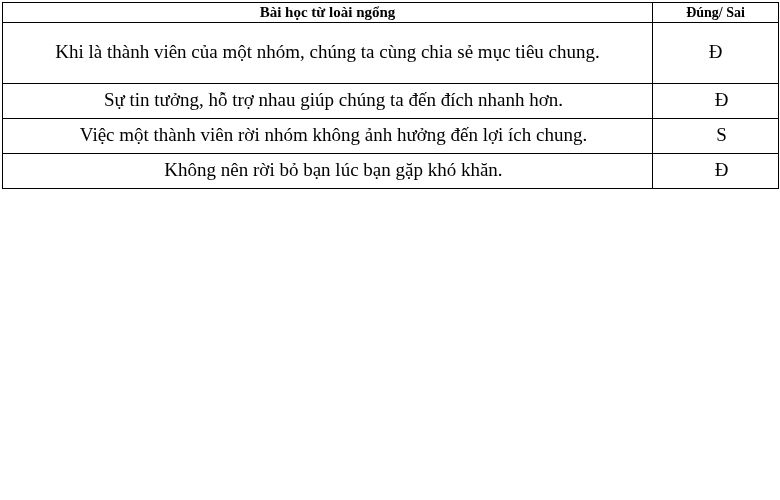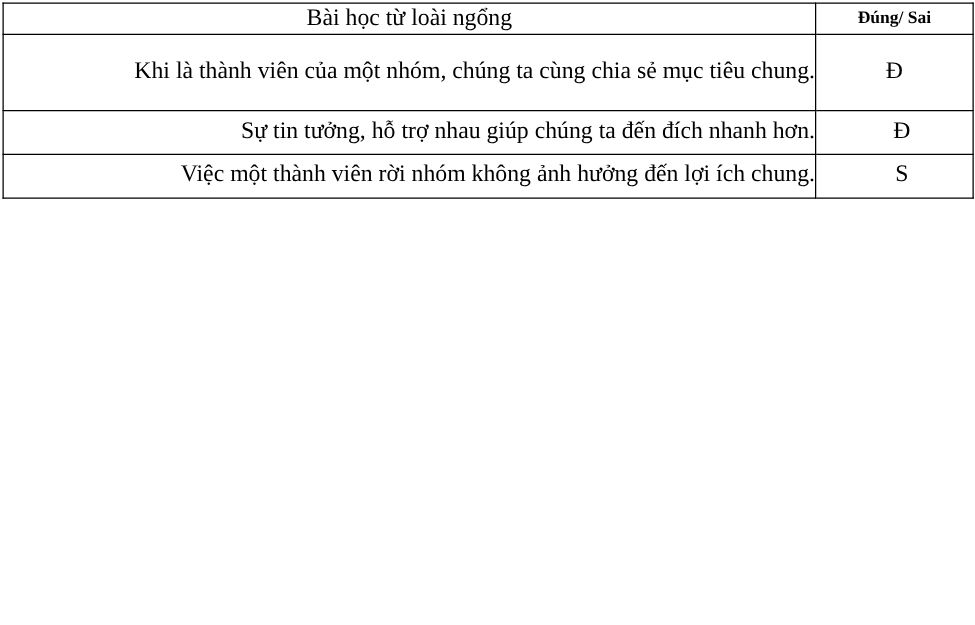--- a/index.html
+++ b/index.html
@@ -30,37 +30,37 @@
   table.lesson-table th {
     border: 1px solid #000000;
     vertical-align: middle;
     padding: 0;
   }
   col.col-statement { width: 650px; }
   col.col-answer { width: 126px; }
 
   th.head-statement {
     text-align: center;
-    font-weight: normal;
-    font-size: 19px;
+    font-weight: bold;
+    font-size: 15px;
     padding: 7px 6px 8px 6px;
     line-height: 1.25;
   }
   th.head-answer {
     text-align: center;
     font-weight: bold;
     font-size: 14px;
     padding: 7px 4px 8px 4px;
     line-height: 1.25;
   }
   td.statement {
     font-size: 19px;
     line-height: 1.62;
     padding: 7px 10px 8px 12px;
-    text-align: right;
+    text-align: center;
   }
   td.answer {
     font-size: 19px;
     text-align: center;
     line-height: 1.3;
   }
   
   tr.r-tall td { height: 60px; }
   tr.r-short td { height: 34px; padding-left: 12px; }
 </style>
@@ -85,15 +85,19 @@
         <td class="answer">Đ</td>
       </tr>
       <tr class="r-short">
         <td class="statement">Sự tin tưởng, hỗ trợ nhau giúp chúng ta đến đích nhanh hơn.</td>
         <td class="answer">Đ</td>
       </tr>
       <tr class="r-short">
         <td class="statement">Việc một thành viên rời nhóm không ảnh hưởng đến lợi ích chung.</td>
         <td class="answer">S</td>
       </tr>
+      <tr class="r-short">
+        <td class="statement">Không nên rời bỏ bạn lúc bạn gặp khó khăn.</td>
+        <td class="answer">Đ</td>
+      </tr>
     </tbody>
   </table>
 </div>
 
 </body></html>

